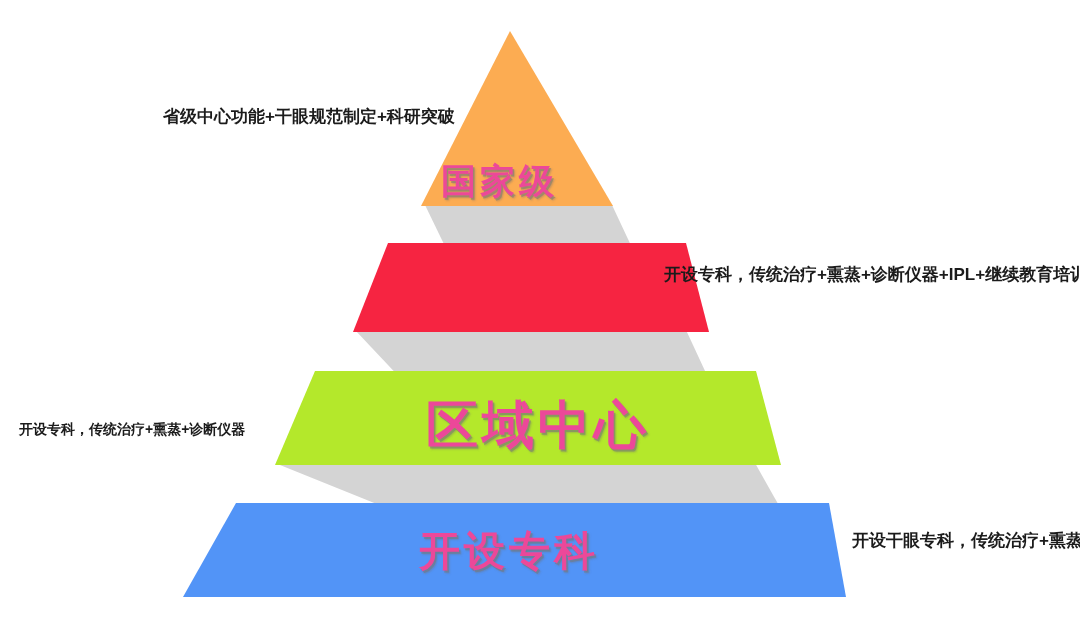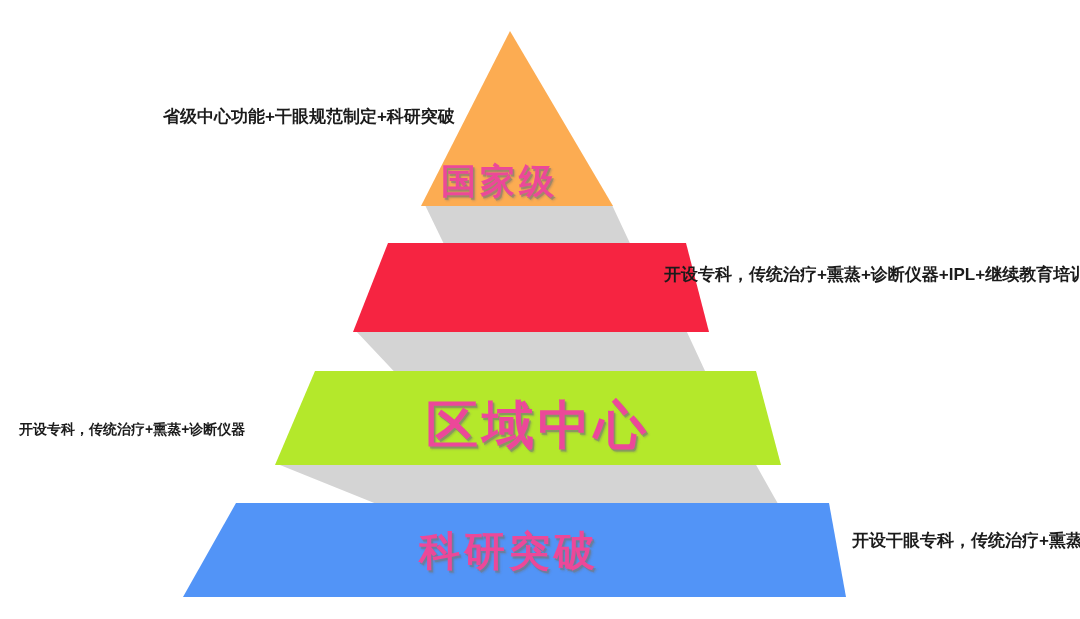--- a/index.html
+++ b/index.html
@@ -79,21 +79,21 @@
     <polygon points="315,371 756,371 781,465 275,465" fill="#b4e82b"></polygon>
 
     <polygon points="236,503 829,503 846,597 183,597" fill="#5294f7"></polygon>
   </svg>
 
   <div class="tier-label" id="label-tier-1">国家级</div>
 
 
   <div class="tier-label" id="label-tier-3">区域中心</div>
 
-  <div class="tier-label" id="label-tier-4">科研突破</div>
+  <div class="tier-label" id="label-tier-4">开设专科</div>
 
   <div class="side-note" id="note-tier-1">省级中心功能+干眼规范制定+科研突破</div>
 
   <div class="side-note" id="note-tier-2">开设专科，传统治疗+熏蒸+诊断仪器+IPL+继续教育培训</div>
 
   <div class="side-note" id="note-tier-3">开设专科，传统治疗+熏蒸+诊断仪器</div>
 
   <div class="side-note" id="note-tier-4">开设干眼专科，传统治疗+熏蒸</div>
 
 </div>

